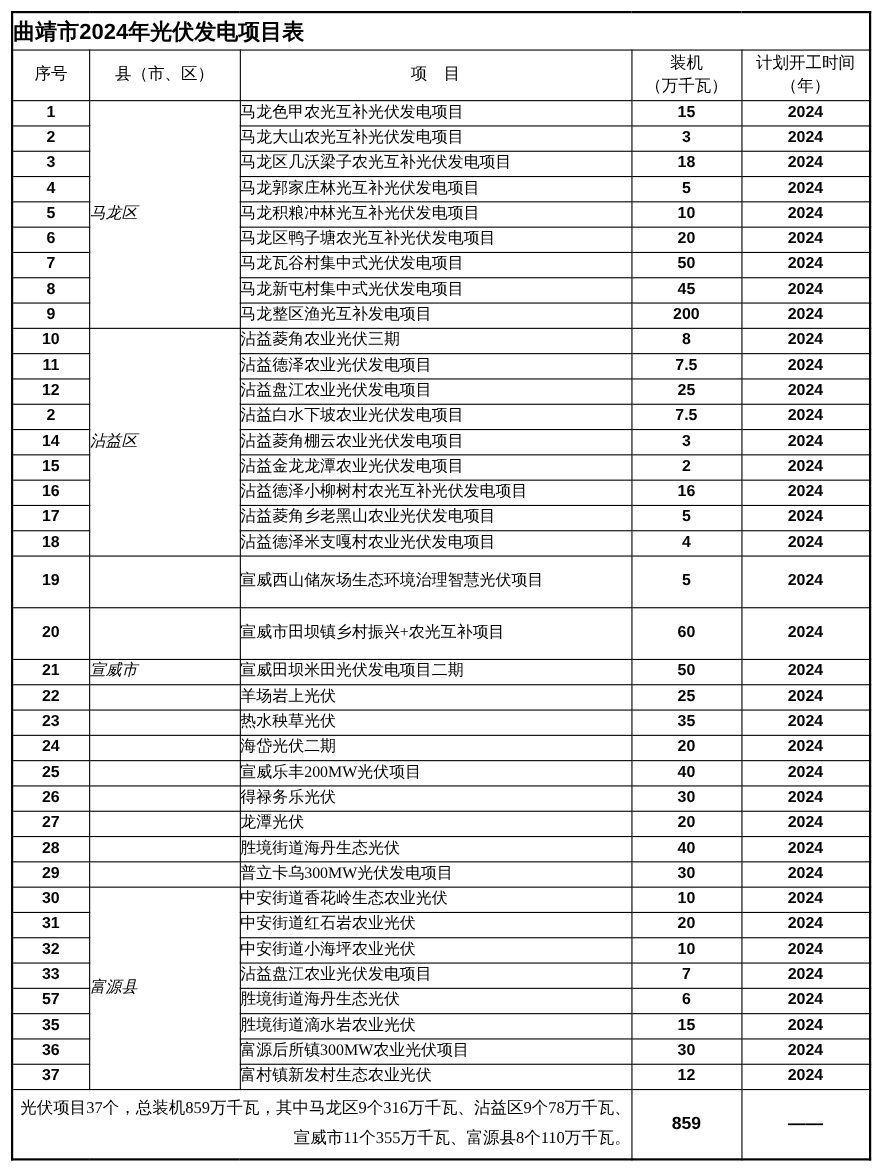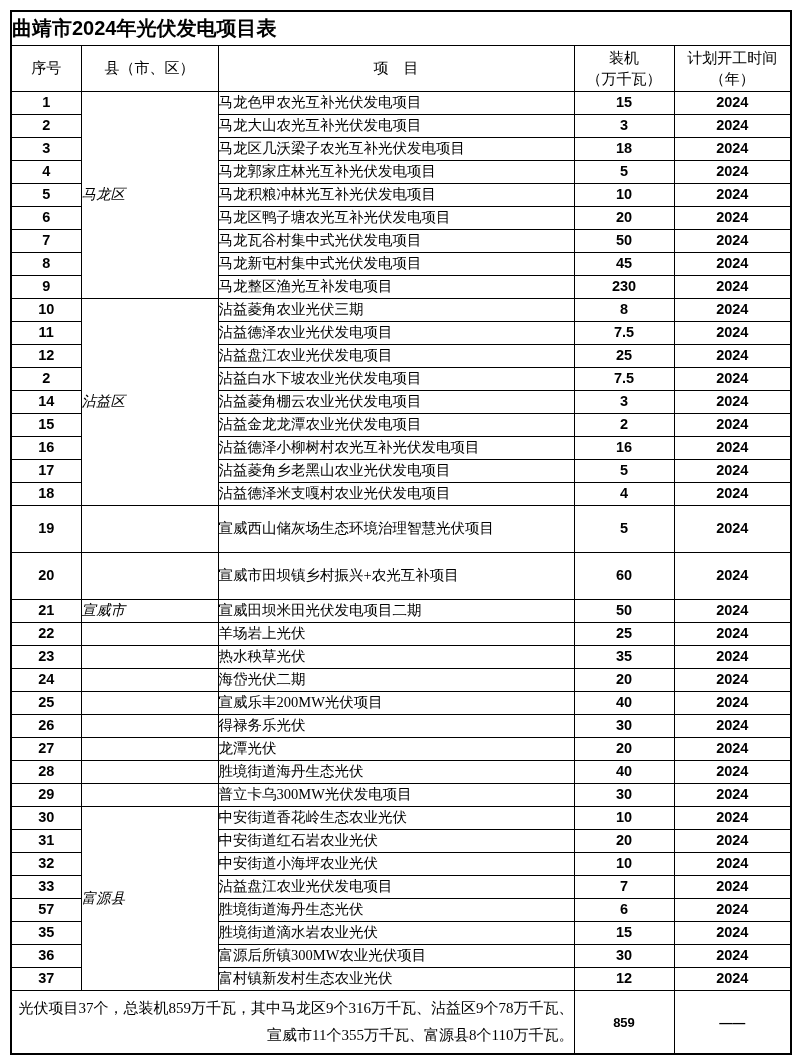--- a/index.html
+++ b/index.html
@@ -72,21 +72,21 @@
   td.summary-text {
     text-align: right;
     font-size: 15px;
     line-height: 27px;
     padding: 2px 8px 2px 4px;
   }
   td.summary-cap, td.summary-year {
     text-align: center;
     font-family: "Liberation Sans", "DejaVu Sans", sans-serif;
     font-weight: 600;
-    font-size: 13px;
+    font-size: 16px;
   }
 </style>
 </head>
 <body>
 
 <div class="page">
   <table class="pv-table">
     <colgroup>
       <col style="width:70px">
       <col style="width:137px">
@@ -154,21 +154,21 @@
         </tr>
         <tr>
           <td class="c-idx">8</td>
           <td class="c-proj">马龙新屯村集中式光伏发电项目</td>
           <td class="c-cap">45</td>
           <td class="c-year">2024</td>
         </tr>
         <tr>
           <td class="c-idx">9</td>
           <td class="c-proj">马龙整区渔光互补发电项目</td>
-          <td class="c-cap">230</td>
+          <td class="c-cap">200</td>
           <td class="c-year">2024</td>
         </tr>
         <tr>
           <td class="c-idx">10</td>
           <td class="c-county" rowspan="9">沾益区</td>
           <td class="c-proj">沾益菱角农业光伏三期</td>
           <td class="c-cap">8</td>
           <td class="c-year">2024</td>
         </tr>
         <tr>

